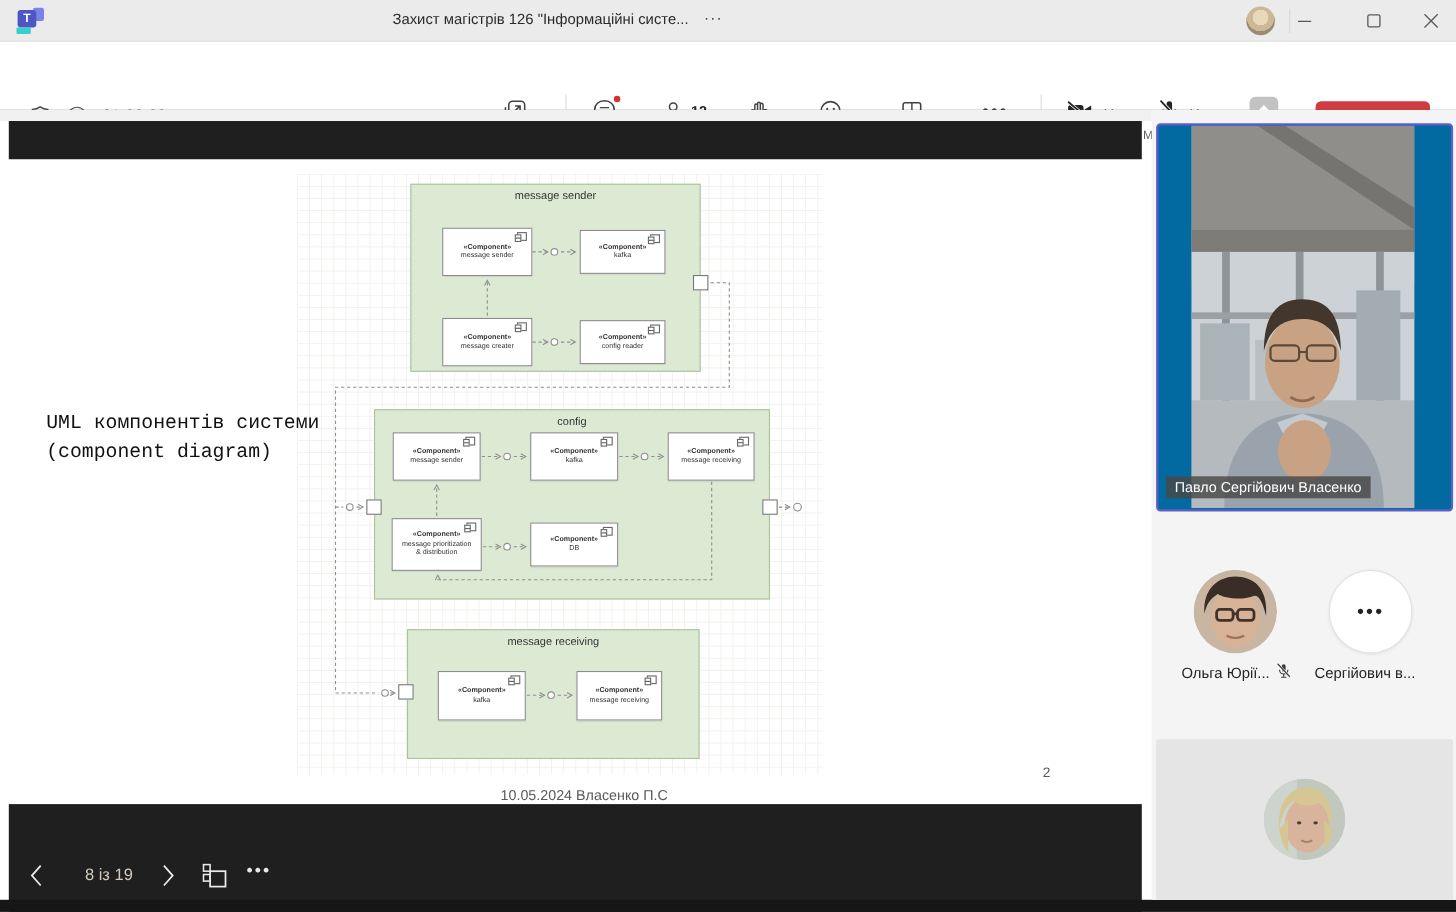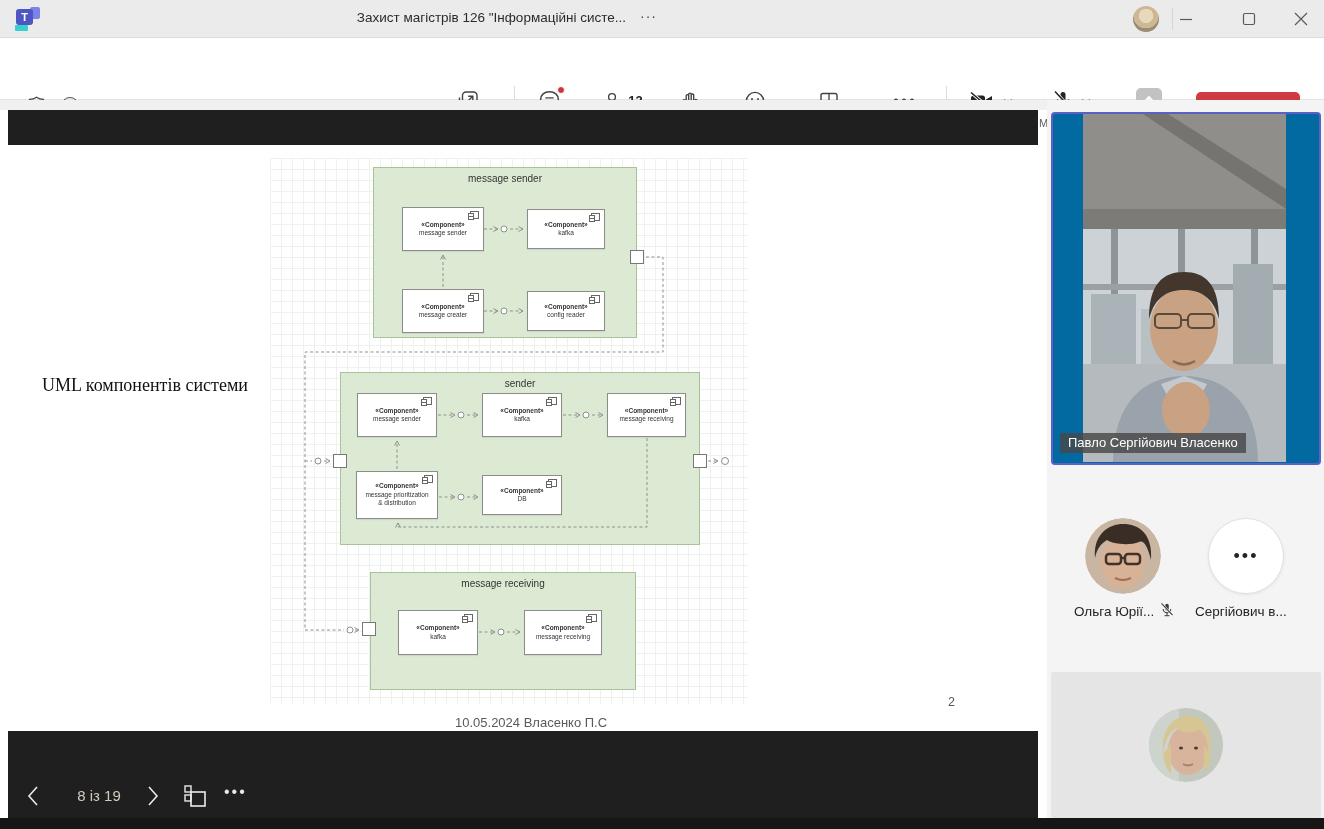--- a/index.html
+++ b/index.html
@@ -49,21 +49,21 @@
   .leave-btn { position:absolute; left:1196px; top:54px; width:104px; height:34px; background:#d03b41;
     border:none; border-radius:5px; color:#fff; font-size:14px; font-weight:bold;
     display:flex; align-items:center; justify-content:center; gap:8px; cursor:pointer;
     font-family:"Liberation Sans",sans-serif; }
   
   .stage-gap { position:absolute; left:0; top:100px; width:1047px; height:10px; background:#f0f0f0; }
   .bar-top { position:absolute; left:8px; top:110px; width:1030px; height:35px; background:#1f1f1f; }
   .slide { position:absolute; left:8px; top:145px; width:1039px; height:586px; background:#ffffff; }
   .bar-bottom { position:absolute; left:8px; top:731px; width:1030px; height:98px; background:#1f1f1f; }
   .strip-bottom { position:absolute; left:0; top:818px; width:1324px; height:11px; background:#161616; }
-  .slide-title { position:absolute; left:42px; top:372px; font-family:Liberation Serif, serif;
+  .slide-title { position:absolute; left:42px; top:372px; font-family:Liberation Mono, monospace;
     font-size:18px; color:#111; line-height:1.45; }
   .slide-footer { position:absolute; left:455px; top:703px; font-size:13px; color:#5a5a5a;margin-top:12px; }
   .slide-pagenum { position:absolute; left:948px; top:695px; font-size:12.5px; color:#5a5a5a; }
   .canvas-grid { position:absolute; left:270px; top:158px; width:478px; height:546px;
     background-image:linear-gradient(#eef2ec 1px, transparent 1px),
       linear-gradient(90deg,#eef2ec 1px, transparent 1px);
     background-size:11px 11px; }
   .grp { position:absolute; background:#dcead4; border:1px solid #a9c29c; }
   .grp-title { position:absolute; top:5px; left:0; width:100%; text-align:center; font-size:10px; color:#333; }
   .comp { position:absolute; background:#fff; border:1px solid #8c8c8c; display:flex; flex-direction:column;
@@ -265,29 +265,30 @@
 
 <div class="stage-gap"></div>
 <div class="bar-top"></div>
 
 <div class="slide">
   <div class="canvas-grid" style="left:262px; top:13px;"></div>
 </div>
 
 <div class="slide-title">
   <div>UML компонентів системи</div>
+  <div>(component diagram)</div>
 </div>
 <div class="slide-footer">10.05.2024 Власенко П.С</div>
 <div class="slide-pagenum">2</div>
 
 <div class="grp" style="left:373px; top:167px; width:264px; height:171px;">
   <div class="grp-title">message sender</div>
 </div>
 <div class="grp" style="left:340px; top:372px; width:360px; height:173px;">
-  <div class="grp-title">sender</div>
+  <div class="grp-title">config</div>
 </div>
 <div class="grp" style="left:370px; top:572px; width:266px; height:118px;">
   <div class="grp-title">message receiving</div>
 </div>
 
 <div class="comp" style="left:402px; top:207px; width:82px; height:44px;">
   <span class="cicon"></span>
   <span class="stereo">«Component»</span>
   <span>message sender</span>
 </div>

